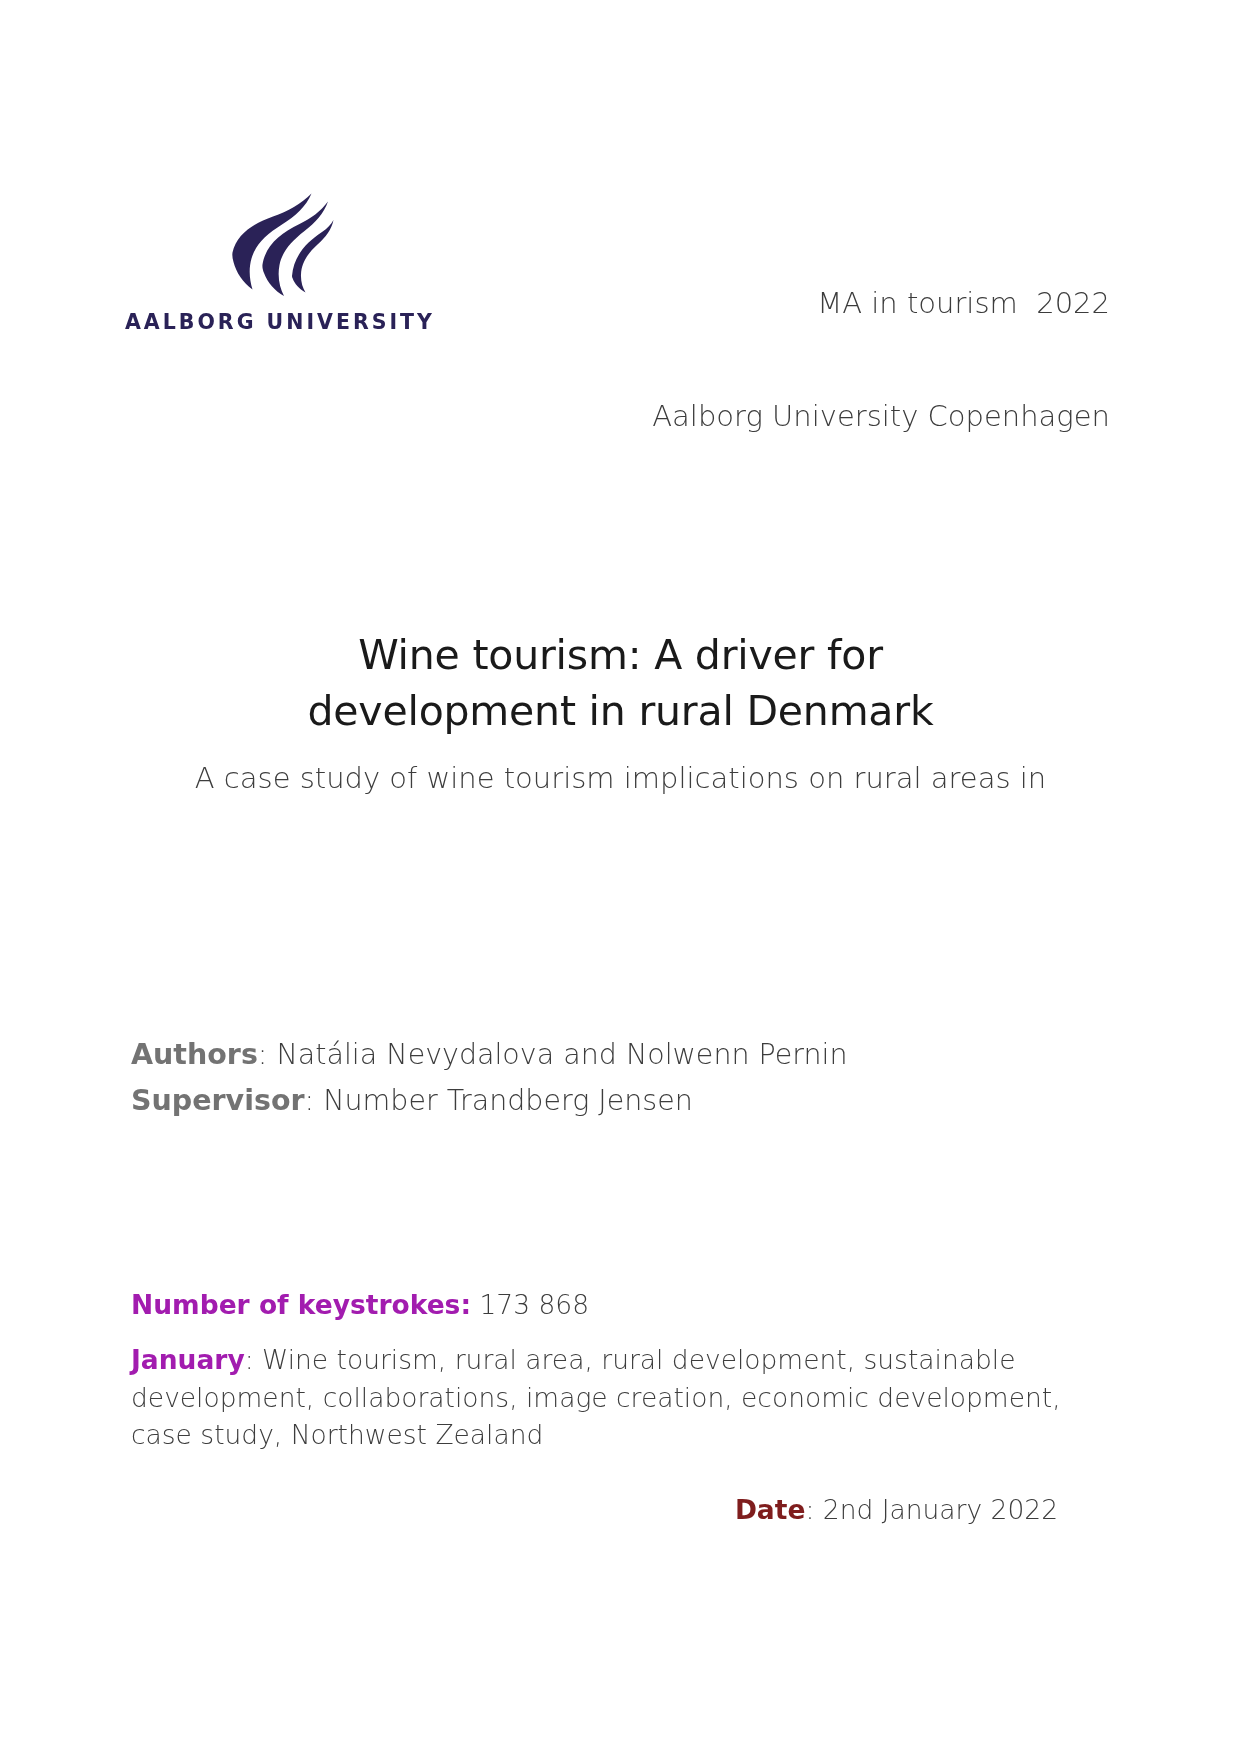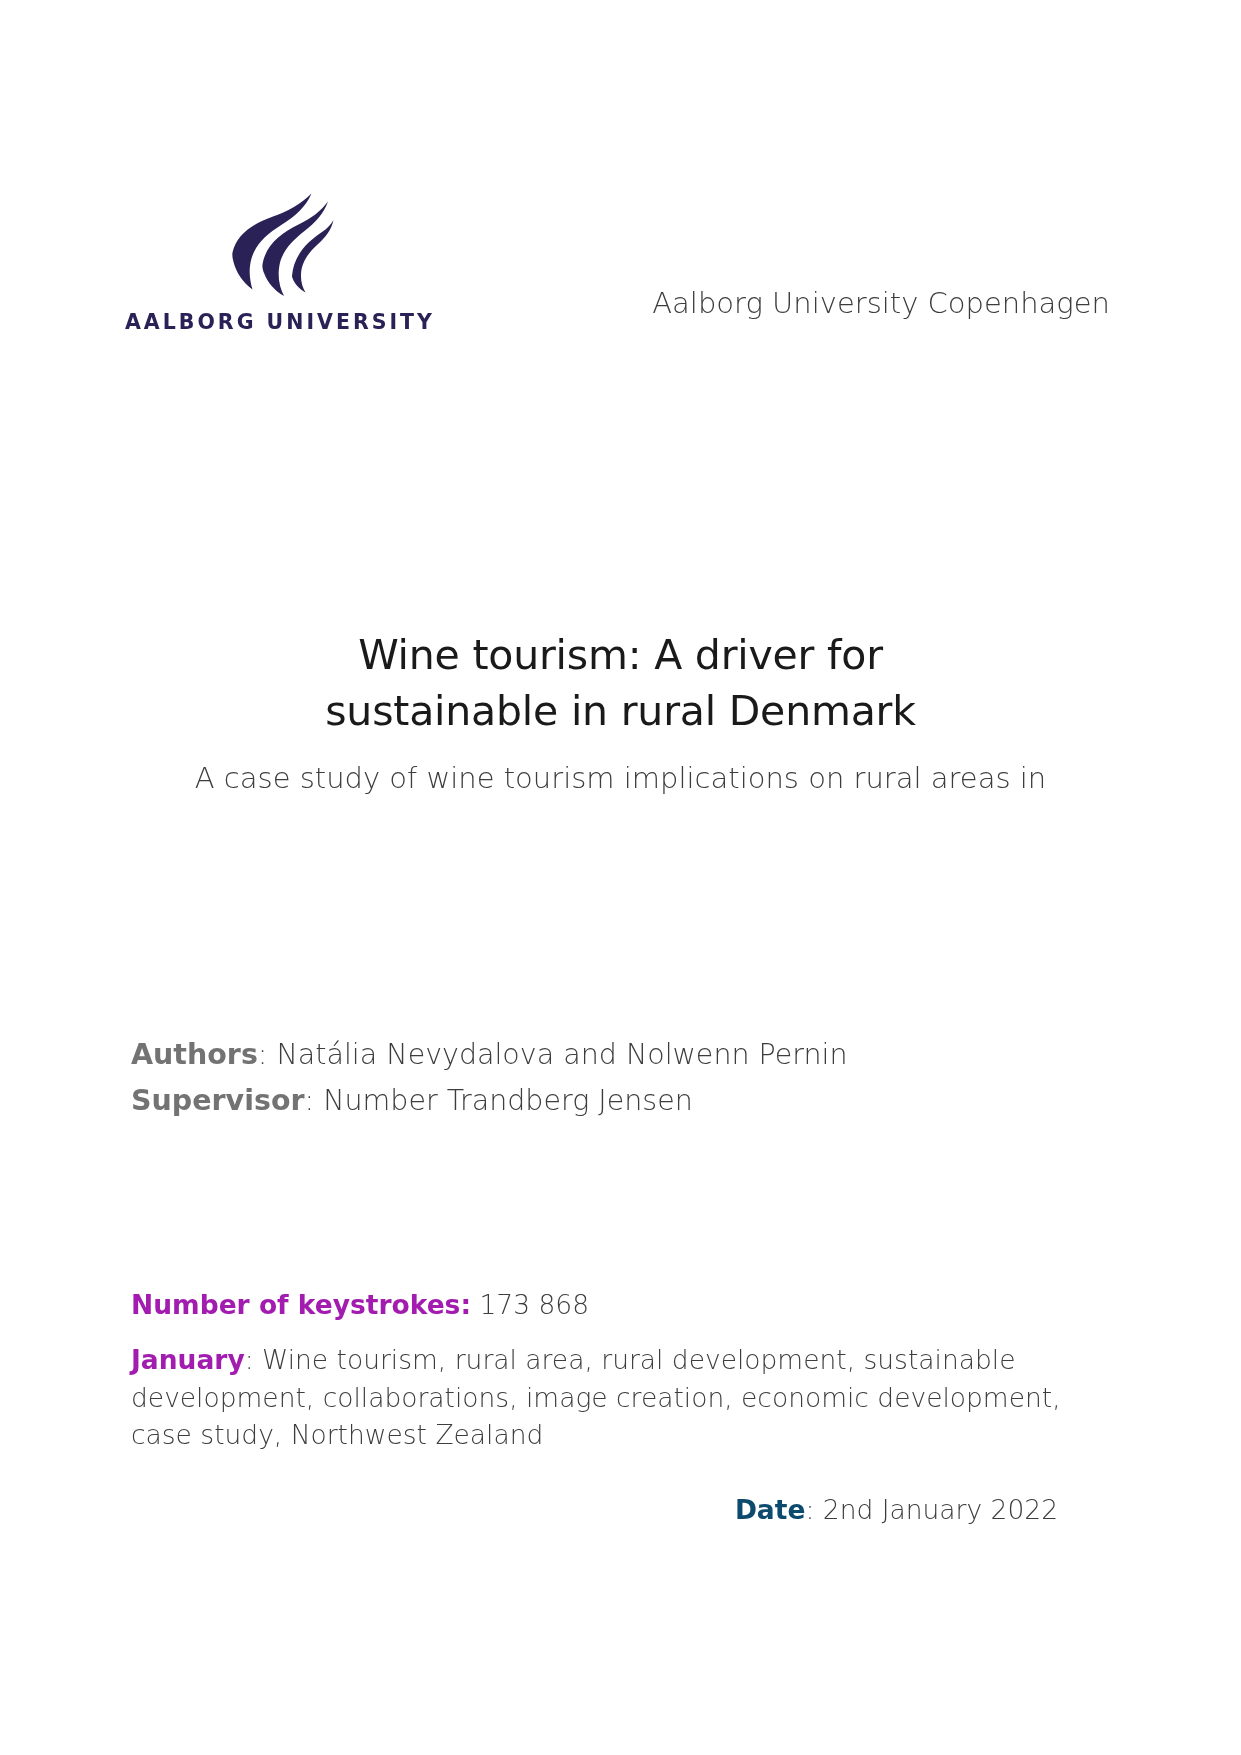--- a/index.html
+++ b/index.html
@@ -153,21 +153,21 @@
     top: 1494px;
     right: 183px;
     font-family: "DejaVu Sans", sans-serif;
     font-size: 26.5px;
     font-weight: 300;
     color: #3d3d3d;
     white-space: pre;
   }
   .date-line .lbl {
     font-weight: 700;
-    color: #0c4a6e;
+    color: #7f1d1d;
   }
 </style>
 </head>
 <body>
 
 <div class="page">
 
   <div class="header">
 
     <div class="logo-block">
@@ -175,29 +175,30 @@
         <g fill="#2a2257">
           <path d="M16.5 62.5 C20.5 44.5 37 33.5 57 26.5 C72 21.3 85 14 95.5 3.5 C90 16.5 79.5 26 66 34.5 C50 44.5 39.5 54.5 35.5 68.5 C32.5 79 33.5 90 36.5 99.5 C27 93 20 82 17.5 72 C16.4 68.4 16.1 65.4 16.5 62.5 Z"></path>
           <path d="M46.5 74.5 C49.5 55.5 64.5 43 83.5 34 C95 28.5 104.5 21.5 112 11.5 C108 23 99.5 32.5 88.5 41 C74.5 52 66 62 63.5 75 C61.3 86.5 63.5 97.5 68 106 C59 101 51.5 92.5 48 83 C46.7 79.8 46.2 77 46.5 74.5 Z"></path>
           <path d="M76 86 C77.5 66.5 90 52.5 106 42 C111.5 38.3 115 34.5 117.5 30 C115.5 39.5 110 47 101.5 54.5 C90.5 64.5 85.5 73.5 85 84.5 C84.7 91.5 86.5 97.5 89.5 102.5 C83 99 78.5 93.5 76.7 88.5 C76.2 87.6 76 86.8 76 86 Z"></path>
         </g>
       </svg>
       <span class="logo-wordmark">AALBORG UNIVERSITY</span>
     </div>
 
     <div class="header-meta">
+      <span class="line">MA in tourism  2022</span>
       <span class="line">Aalborg University Copenhagen</span>
     </div>
 
   </div>
 
   <div class="title-block">
     <h1 class="doc-title">
       <span class="tline">Wine tourism: A driver for</span>
-      <span class="tline">sustainable in rural Denmark</span>
+      <span class="tline">development in rural Denmark</span>
     </h1>
     <p class="doc-subtitle">
       <span class="sline">A case study of wine tourism implications on rural areas in</span>
     </p>
   </div>
 
   <div class="credits">
     <span class="row"><span class="lbl">Authors</span><span>: </span><span>Natália Nevydalova and Nolwenn Pernin</span></span>
     <span class="row"><span class="lbl">Supervisor</span><span>: </span><span>Number Trandberg Jensen</span></span>
   </div>

